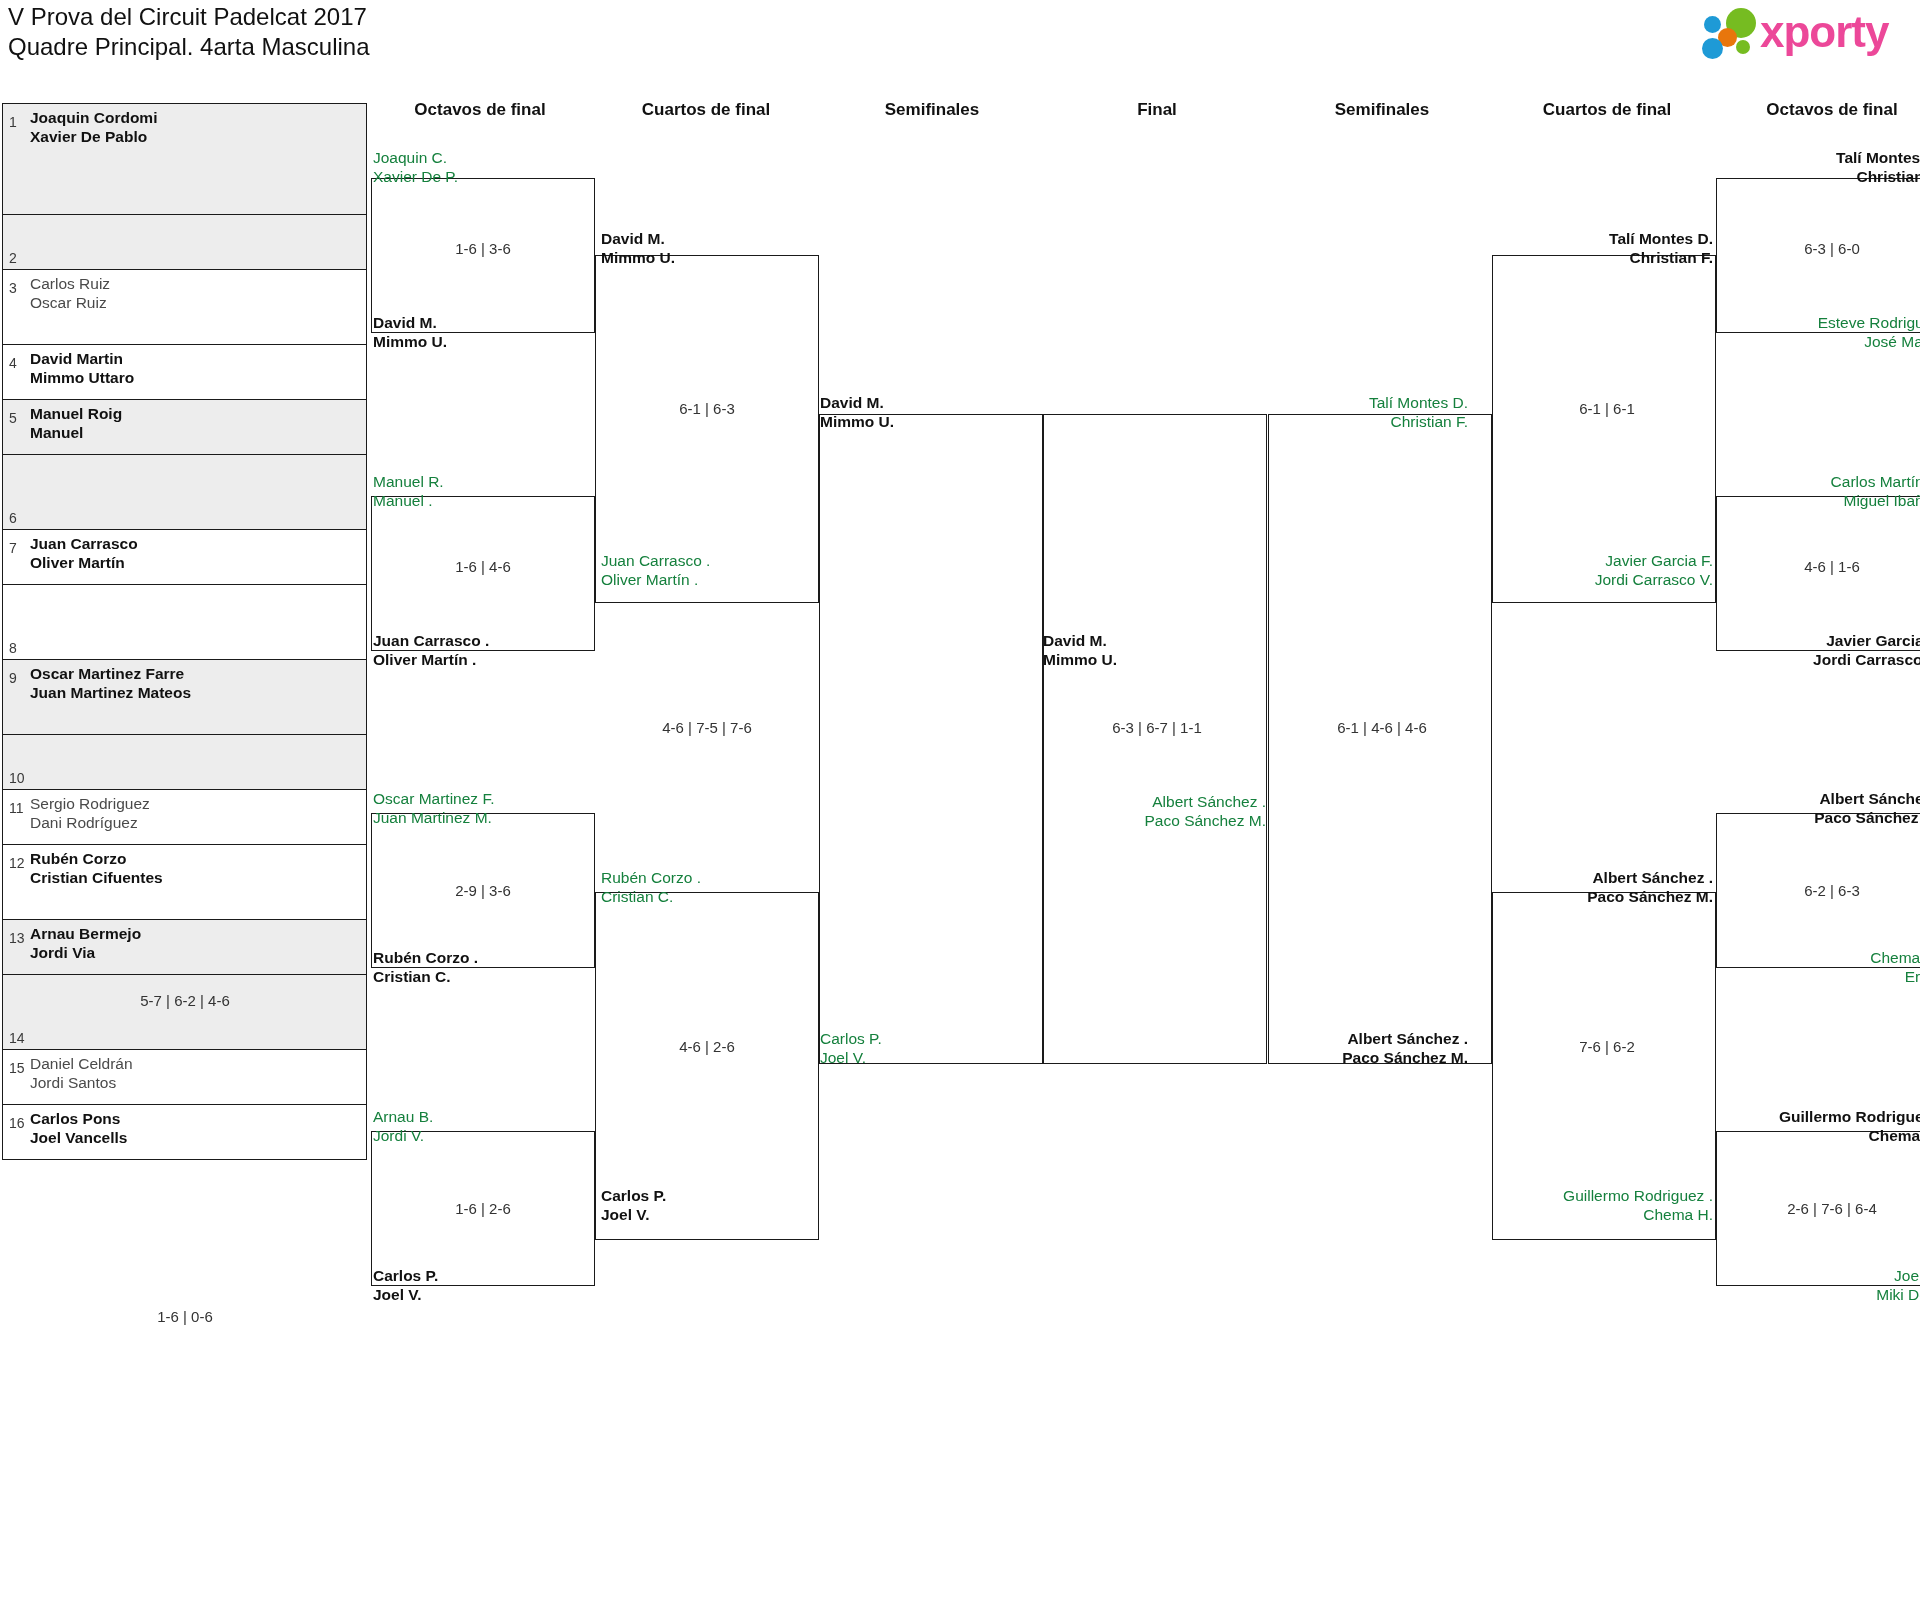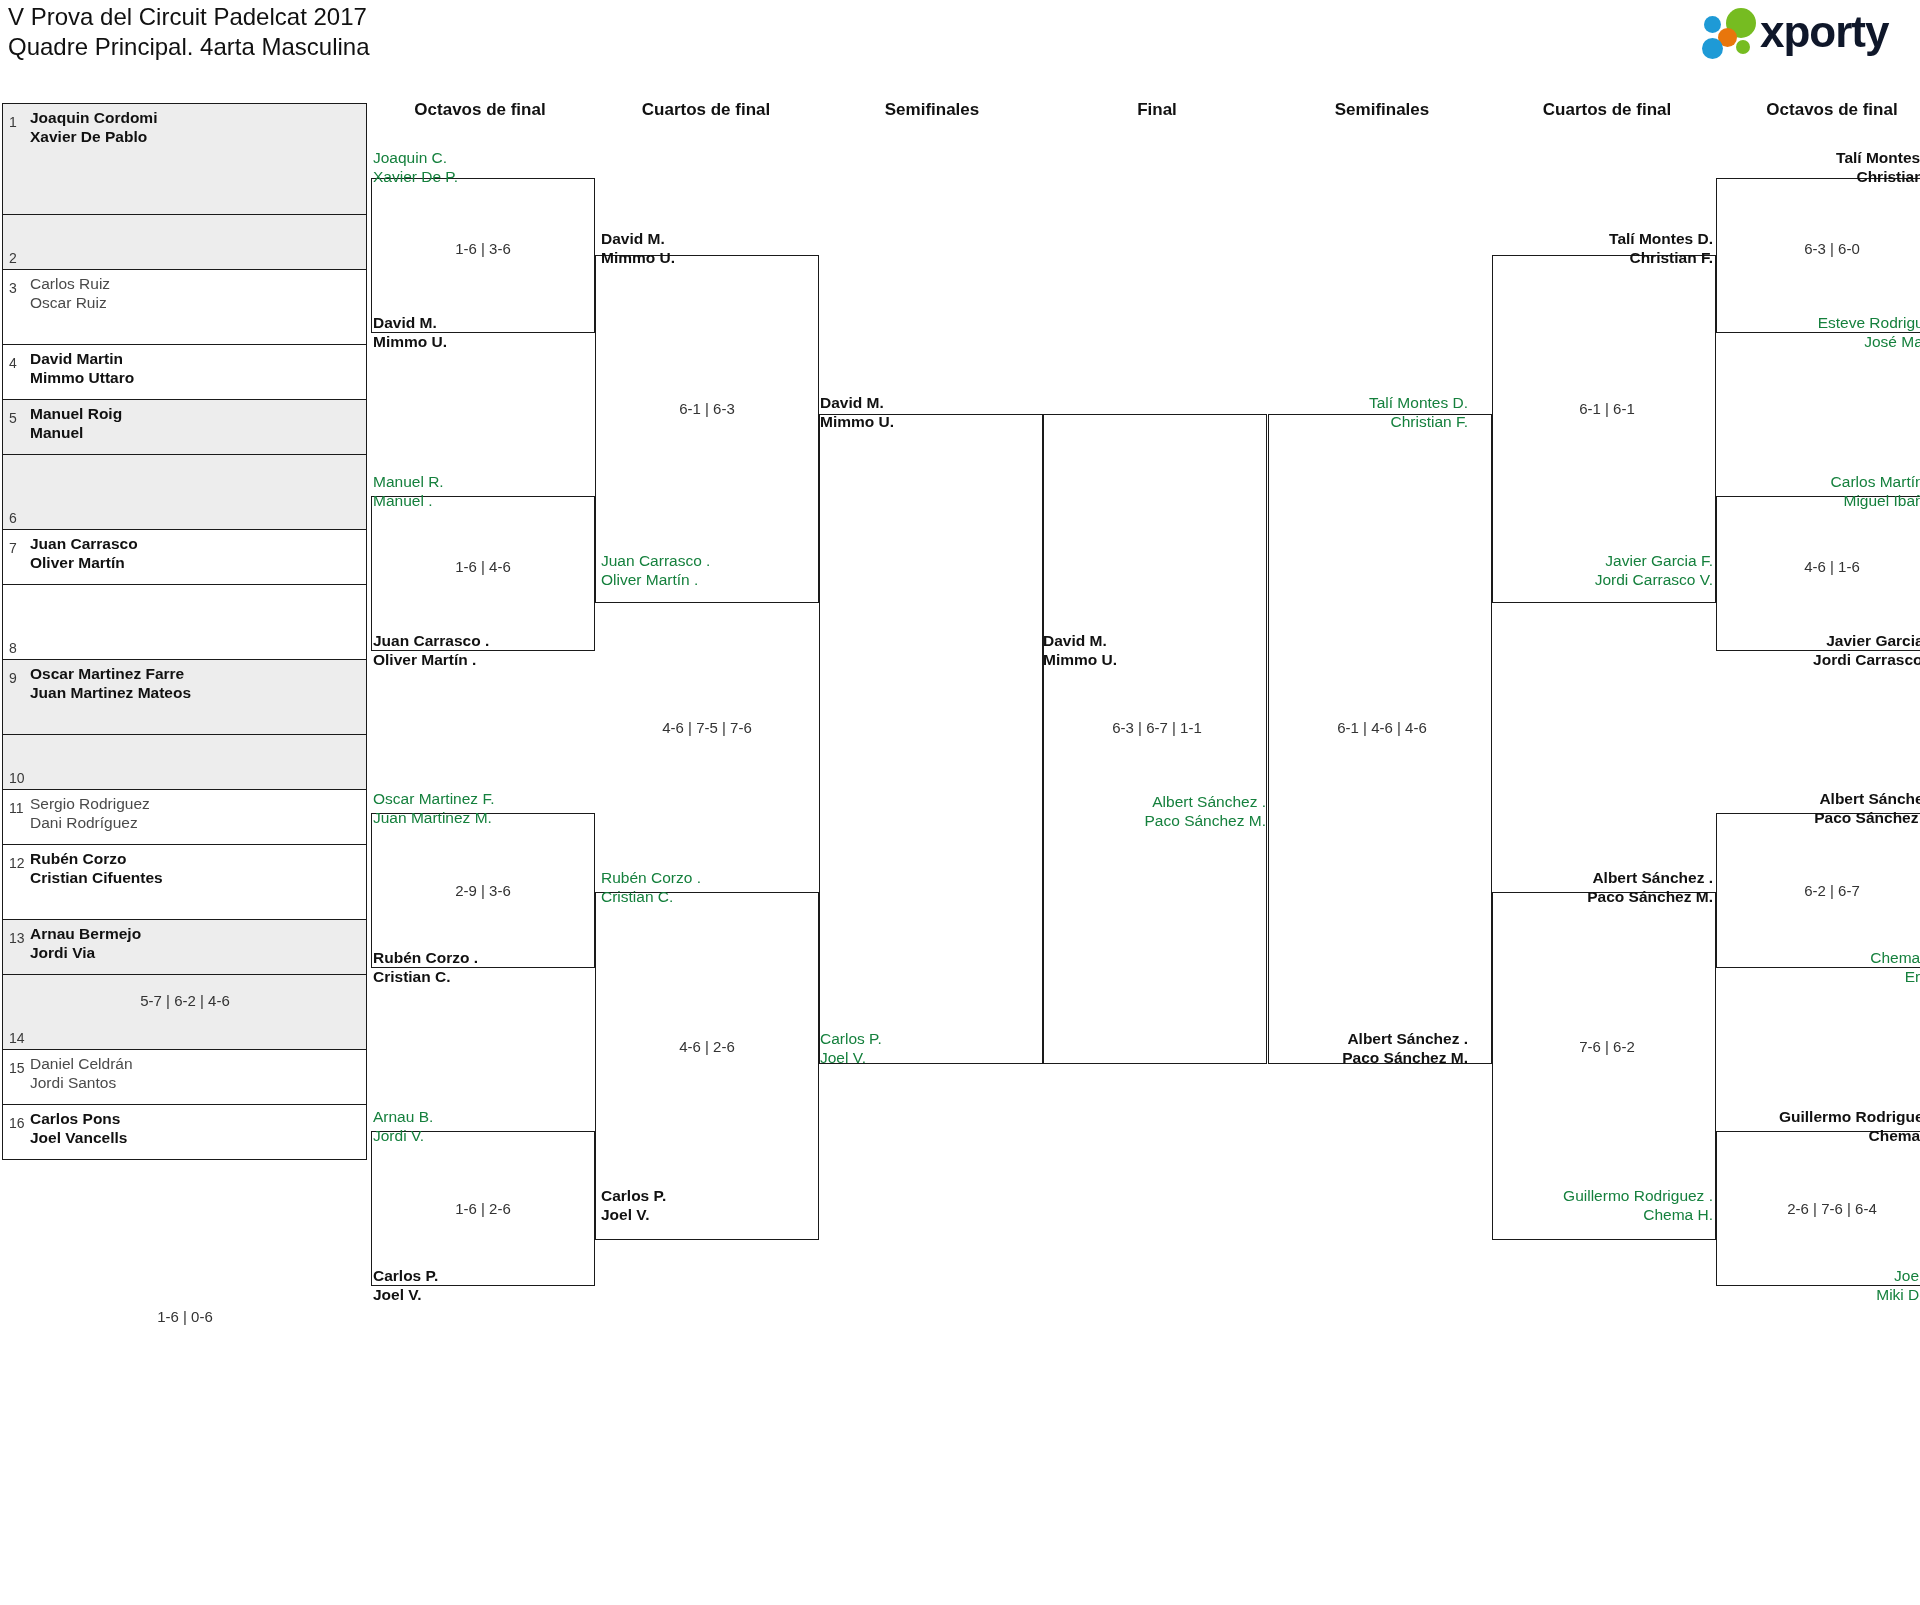--- a/index.html
+++ b/index.html
@@ -7,21 +7,21 @@
     font-family:"Liberation Sans","DejaVu Sans",sans-serif;
     color:#1a1a1a;
     width:1920px;height:1605px;
     position:relative;overflow:hidden;
   }
   .stage{position:relative;width:1920px;height:1605px;overflow:hidden;}
 
   
   .title{position:absolute;left:8px;top:2px;font-size:24px;line-height:30px;font-weight:400;color:#111;white-space:pre;}
   .logo{position:absolute;left:1700px;top:6px;width:210px;height:56px;}
-  .logo-text{position:absolute;left:60px;top:4px;font-size:44px;font-weight:700;color:#0f172a;letter-spacing:-1px;line-height:44px;}
+  .logo-text{position:absolute;left:60px;top:4px;font-size:44px;font-weight:700;color:#ec4899;letter-spacing:-1px;line-height:44px;}
   .dot{position:absolute;border-radius:50%;}
 
   
   .round-head{position:absolute;font-size:17px;font-weight:700;color:#111;text-align:center;white-space:nowrap;transform:translateX(-50%);}
 
   
   .seedbox{position:absolute;left:2px;width:365px;box-sizing:border-box;border:1px solid #1a1a1a;}
   .seedrow{position:relative;box-sizing:border-box;}
   .seedrow.gray{background:#ededed;}
   .seedrow.white{background:#ffffff;}
@@ -159,21 +159,21 @@
       <div class="mscore" style="left: 483px; top: 1208px;">1-6 | 2-6</div>
       <div class="mscore" style="left: 707px; top: 408px;">6-1 | 6-3</div>
       <div class="mscore" style="left: 707px; top: 1046px;">4-6 | 2-6</div>
       <div class="mscore" style="left: 707px; top: 727px;">4-6 | 7-5 | 7-6</div>
       <div class="mscore" style="left: 1157px; top: 727px;">6-3 | 6-7 | 1-1</div>
       <div class="mscore" style="left: 1382px; top: 727px;">6-1 | 4-6 | 4-6</div>
       <div class="mscore" style="left: 1607px; top: 408px;">6-1 | 6-1</div>
       <div class="mscore" style="left: 1607px; top: 1046px;">7-6 | 6-2</div>
       <div class="mscore" style="left: 1832px; top: 248px;">6-3 | 6-0</div>
       <div class="mscore" style="left: 1832px; top: 566px; text-align: center;">4-6 | 1-6</div>
-      <div class="mscore" style="left: 1832px; top: 890px;">6-2 | 6-7</div>
+      <div class="mscore" style="left: 1832px; top: 890px;">6-2 | 6-3</div>
       <div class="mscore" style="left: 1832px; top: 1208px;">2-6 | 7-6 | 6-4</div>
     </div>
   <div id="names">
       <div class="nm lose L" style="left: 373px; top: 148px;"><span>Joaquin C.</span><br><span>Xavier De P.</span></div>
       <div class="nm win L" style="left: 373px; top: 313px;"><span>David M.</span><br><span>Mimmo U.</span></div>
       <div class="nm lose L" style="left: 373px; top: 472px;"><span>Manuel R.</span><br><span>Manuel .</span></div>
       <div class="nm win L" style="left: 373px; top: 631px;"><span>Juan Carrasco .</span><br><span>Oliver Martín .</span></div>
       <div class="nm lose L" style="left: 373px; top: 789px;"><span>Oscar Martinez F.</span><br><span>Juan Martinez M.</span></div>
       <div class="nm win L" style="left: 373px; top: 948px;"><span>Rubén Corzo .</span><br><span>Cristian C.</span></div>
       <div class="nm lose L" style="left: 373px; top: 1107px;"><span>Arnau B.</span><br><span>Jordi V.</span></div>

